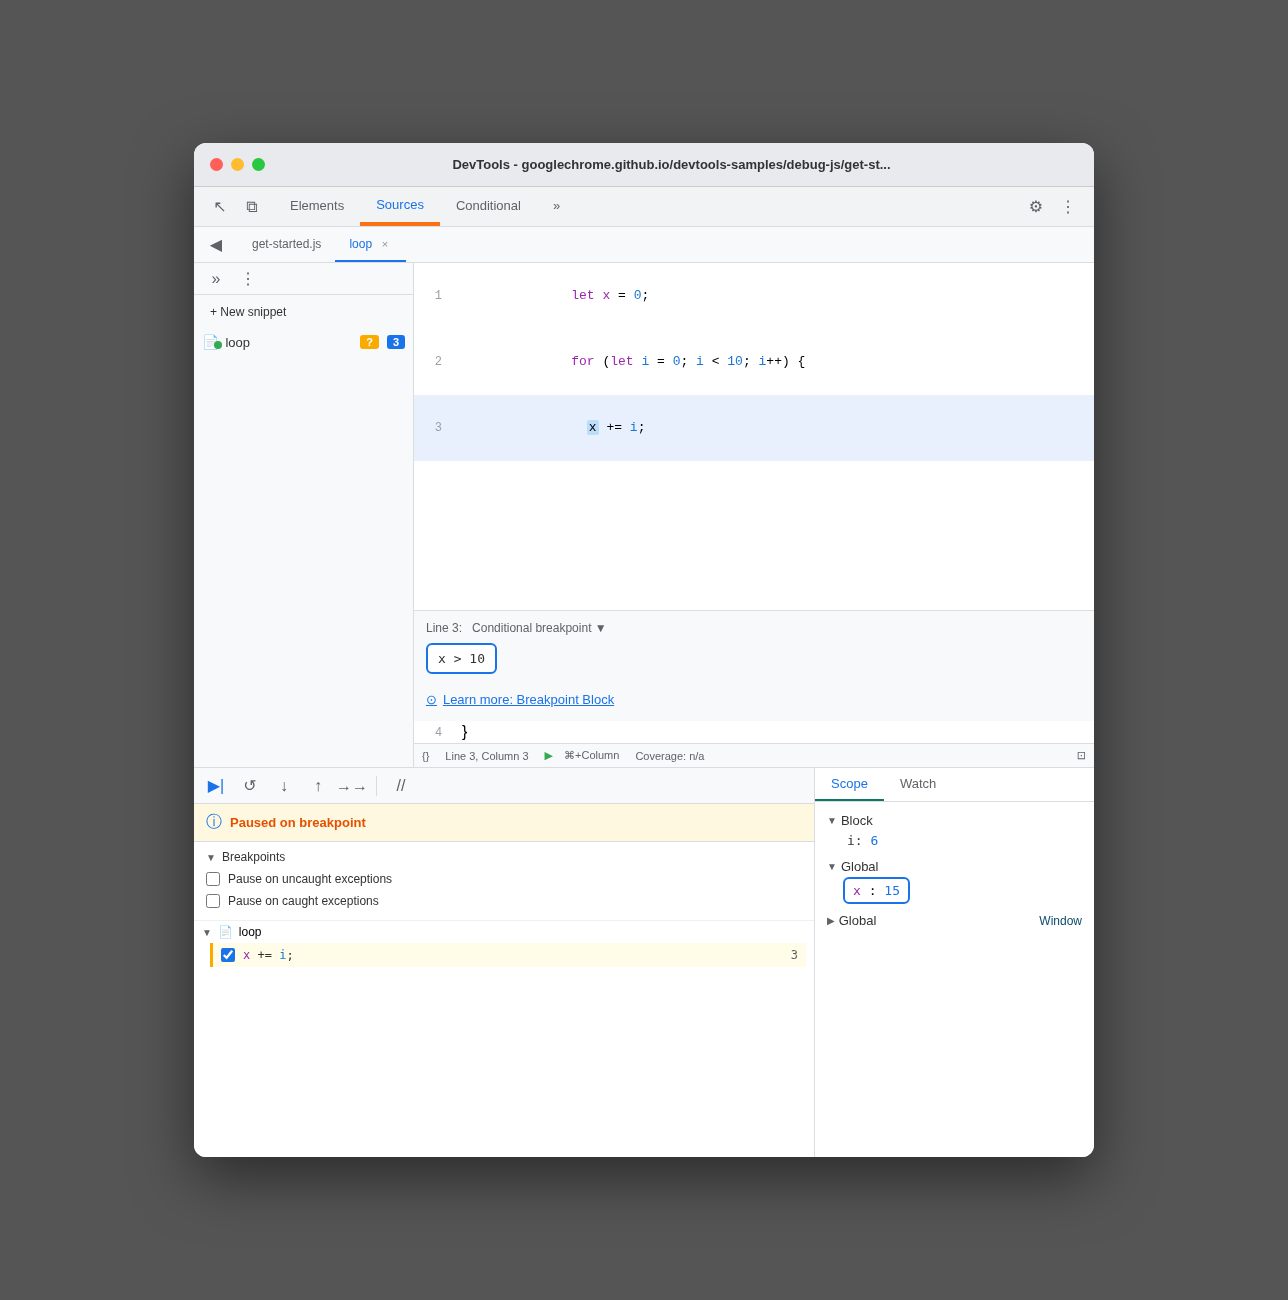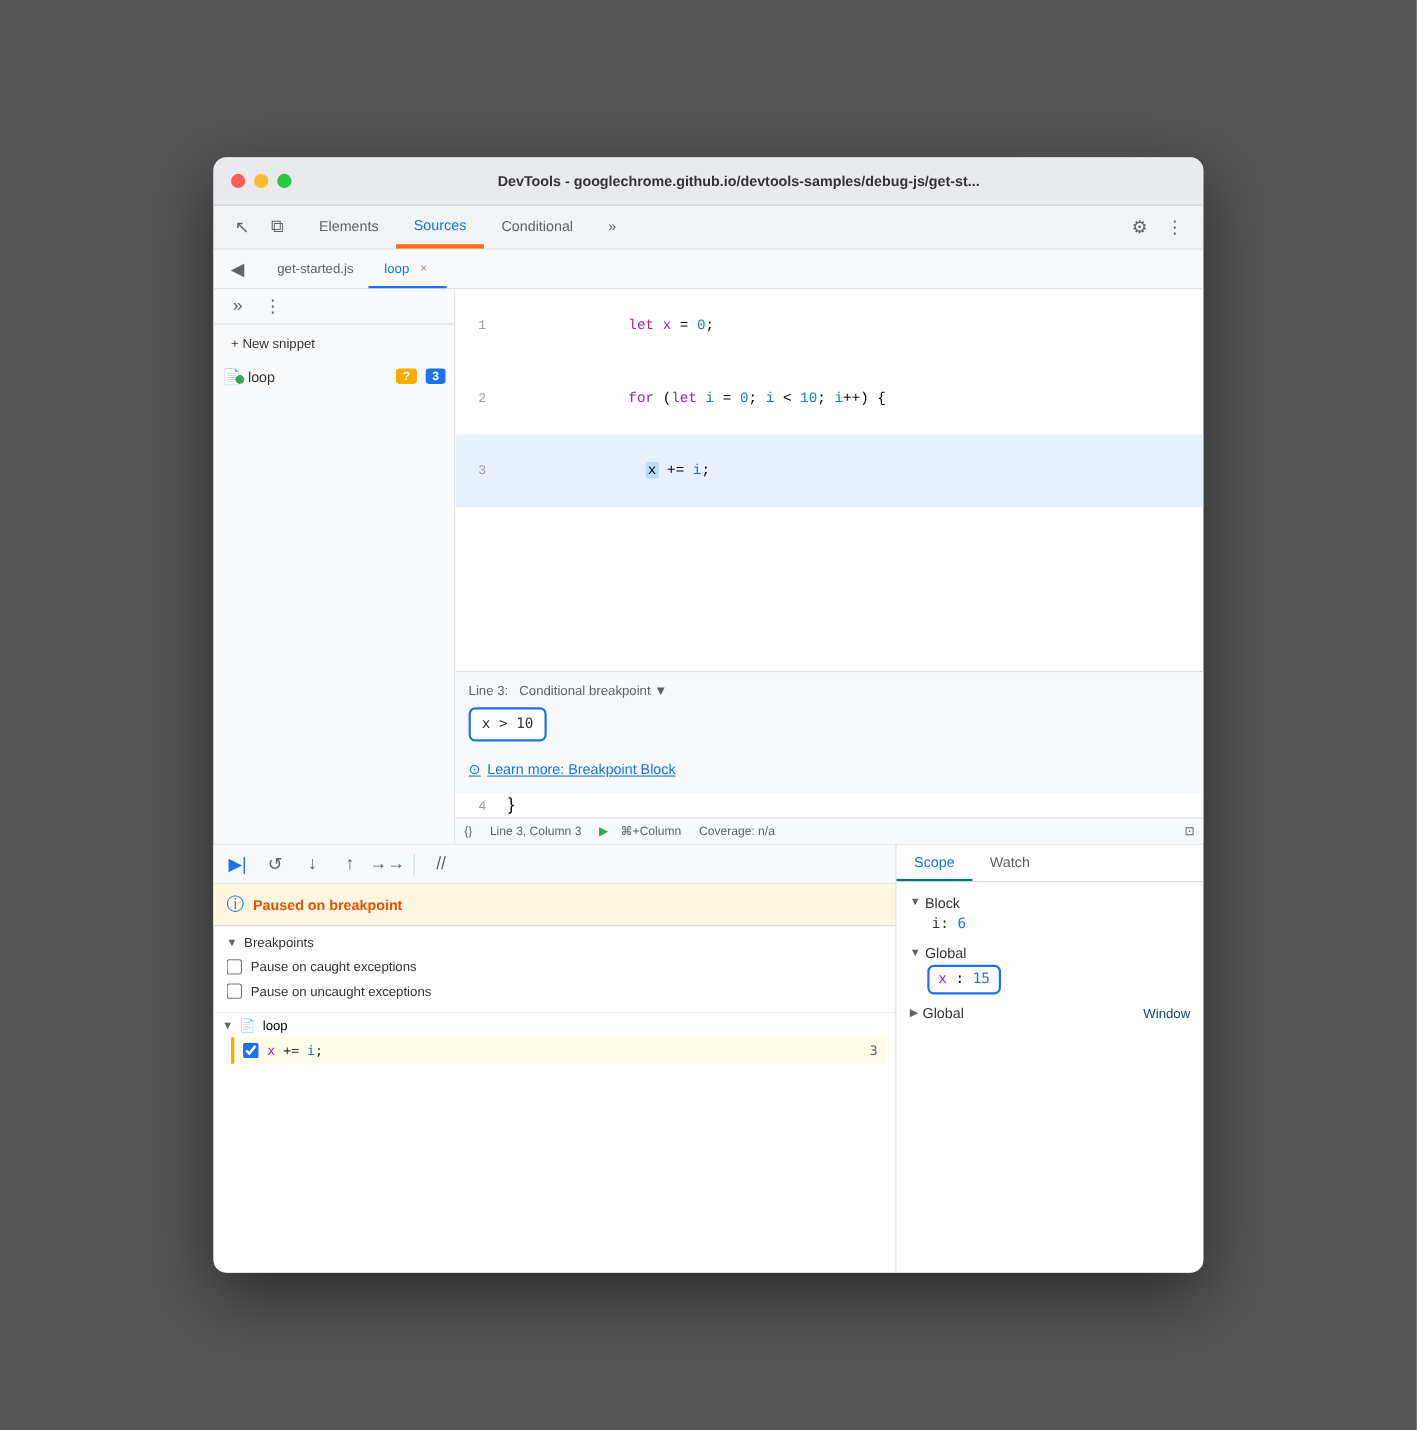--- a/index.html
+++ b/index.html
@@ -635,25 +635,25 @@
         <span class="info-text">Paused on breakpoint</span>
       </div>
 
       <div class="debug-section">
         <div class="debug-section-header">
           <span class="triangle">▼</span>
           <span>Breakpoints</span>
         </div>
         <div class="checkbox-row">
           <input type="checkbox" class="checkbox-input" style="">
-          <span>Pause on caught exceptions</span>
+          <span>Pause on uncaught exceptions</span>
         </div>
         <div class="checkbox-row">
           <input type="checkbox" class="checkbox-input" style="">
-          <span>Pause on uncaught exceptions</span>
+          <span>Pause on caught exceptions</span>
         </div>
       </div>
 
       <div style="padding: 0 8px 8px;">
         <div class="loop-item">
           <span class="triangle">▼</span>
           <span class="loop-icon">📄</span>
           <span>loop</span>
         </div>
         <div class="bp-line-item">

